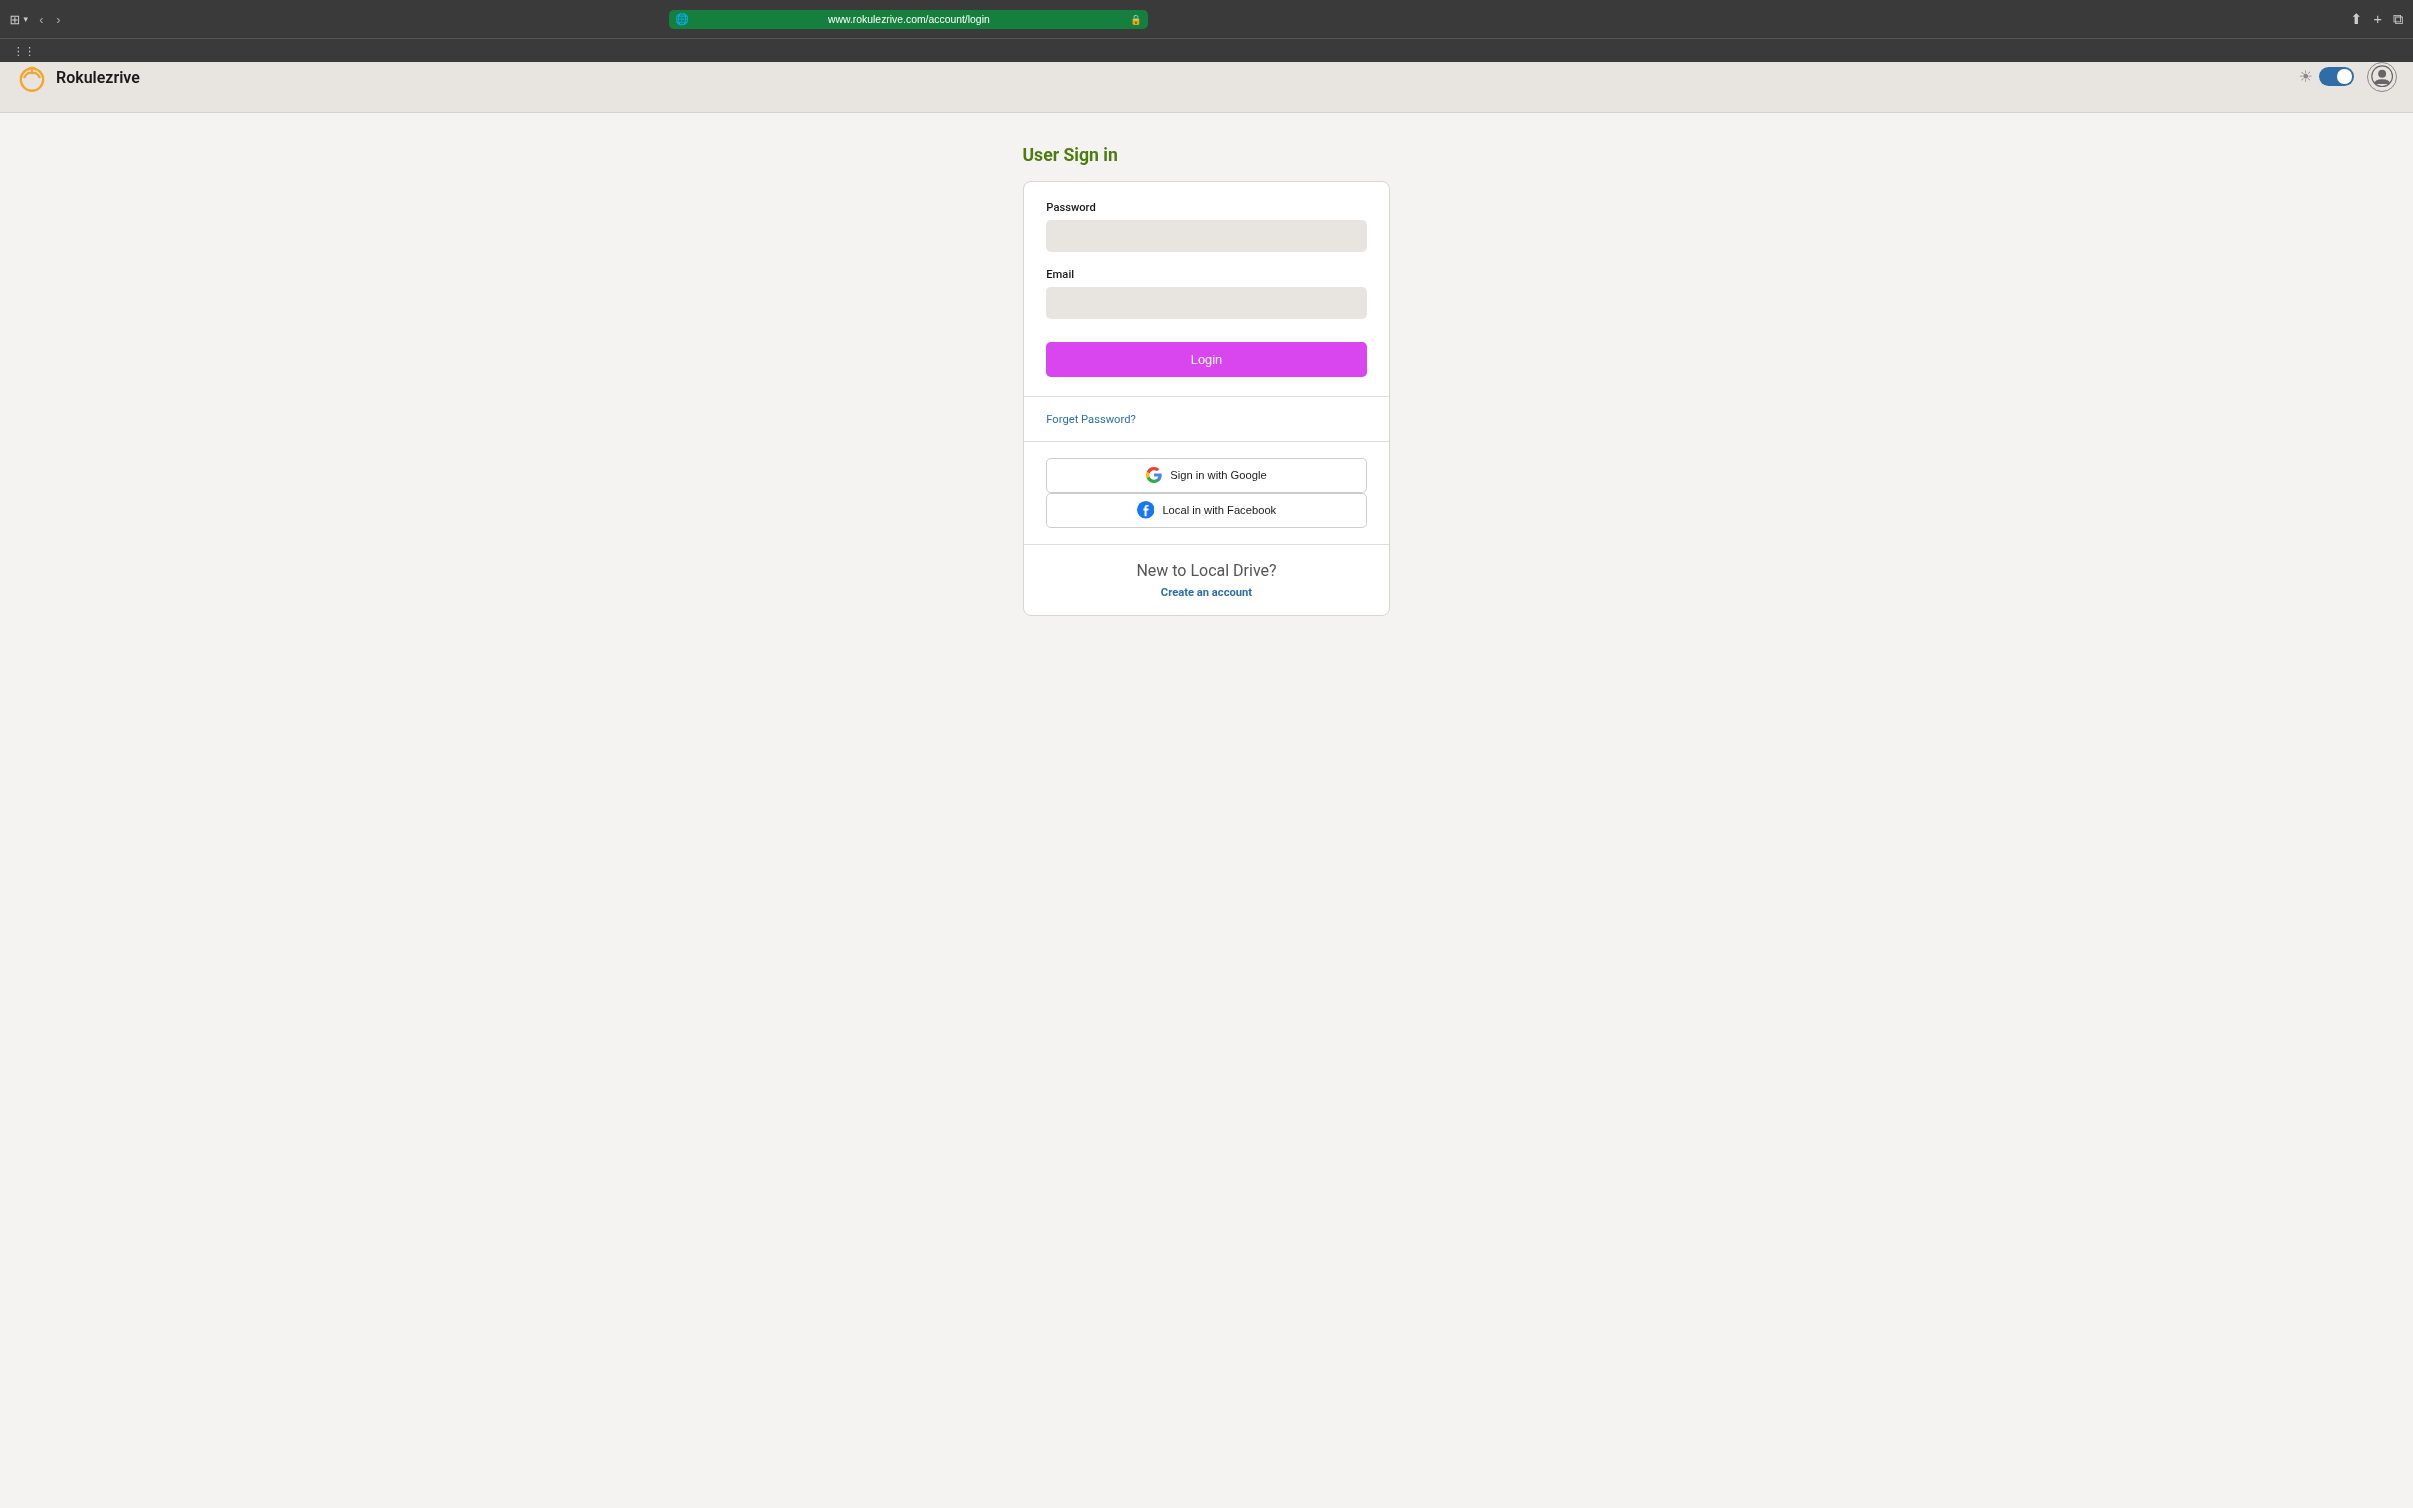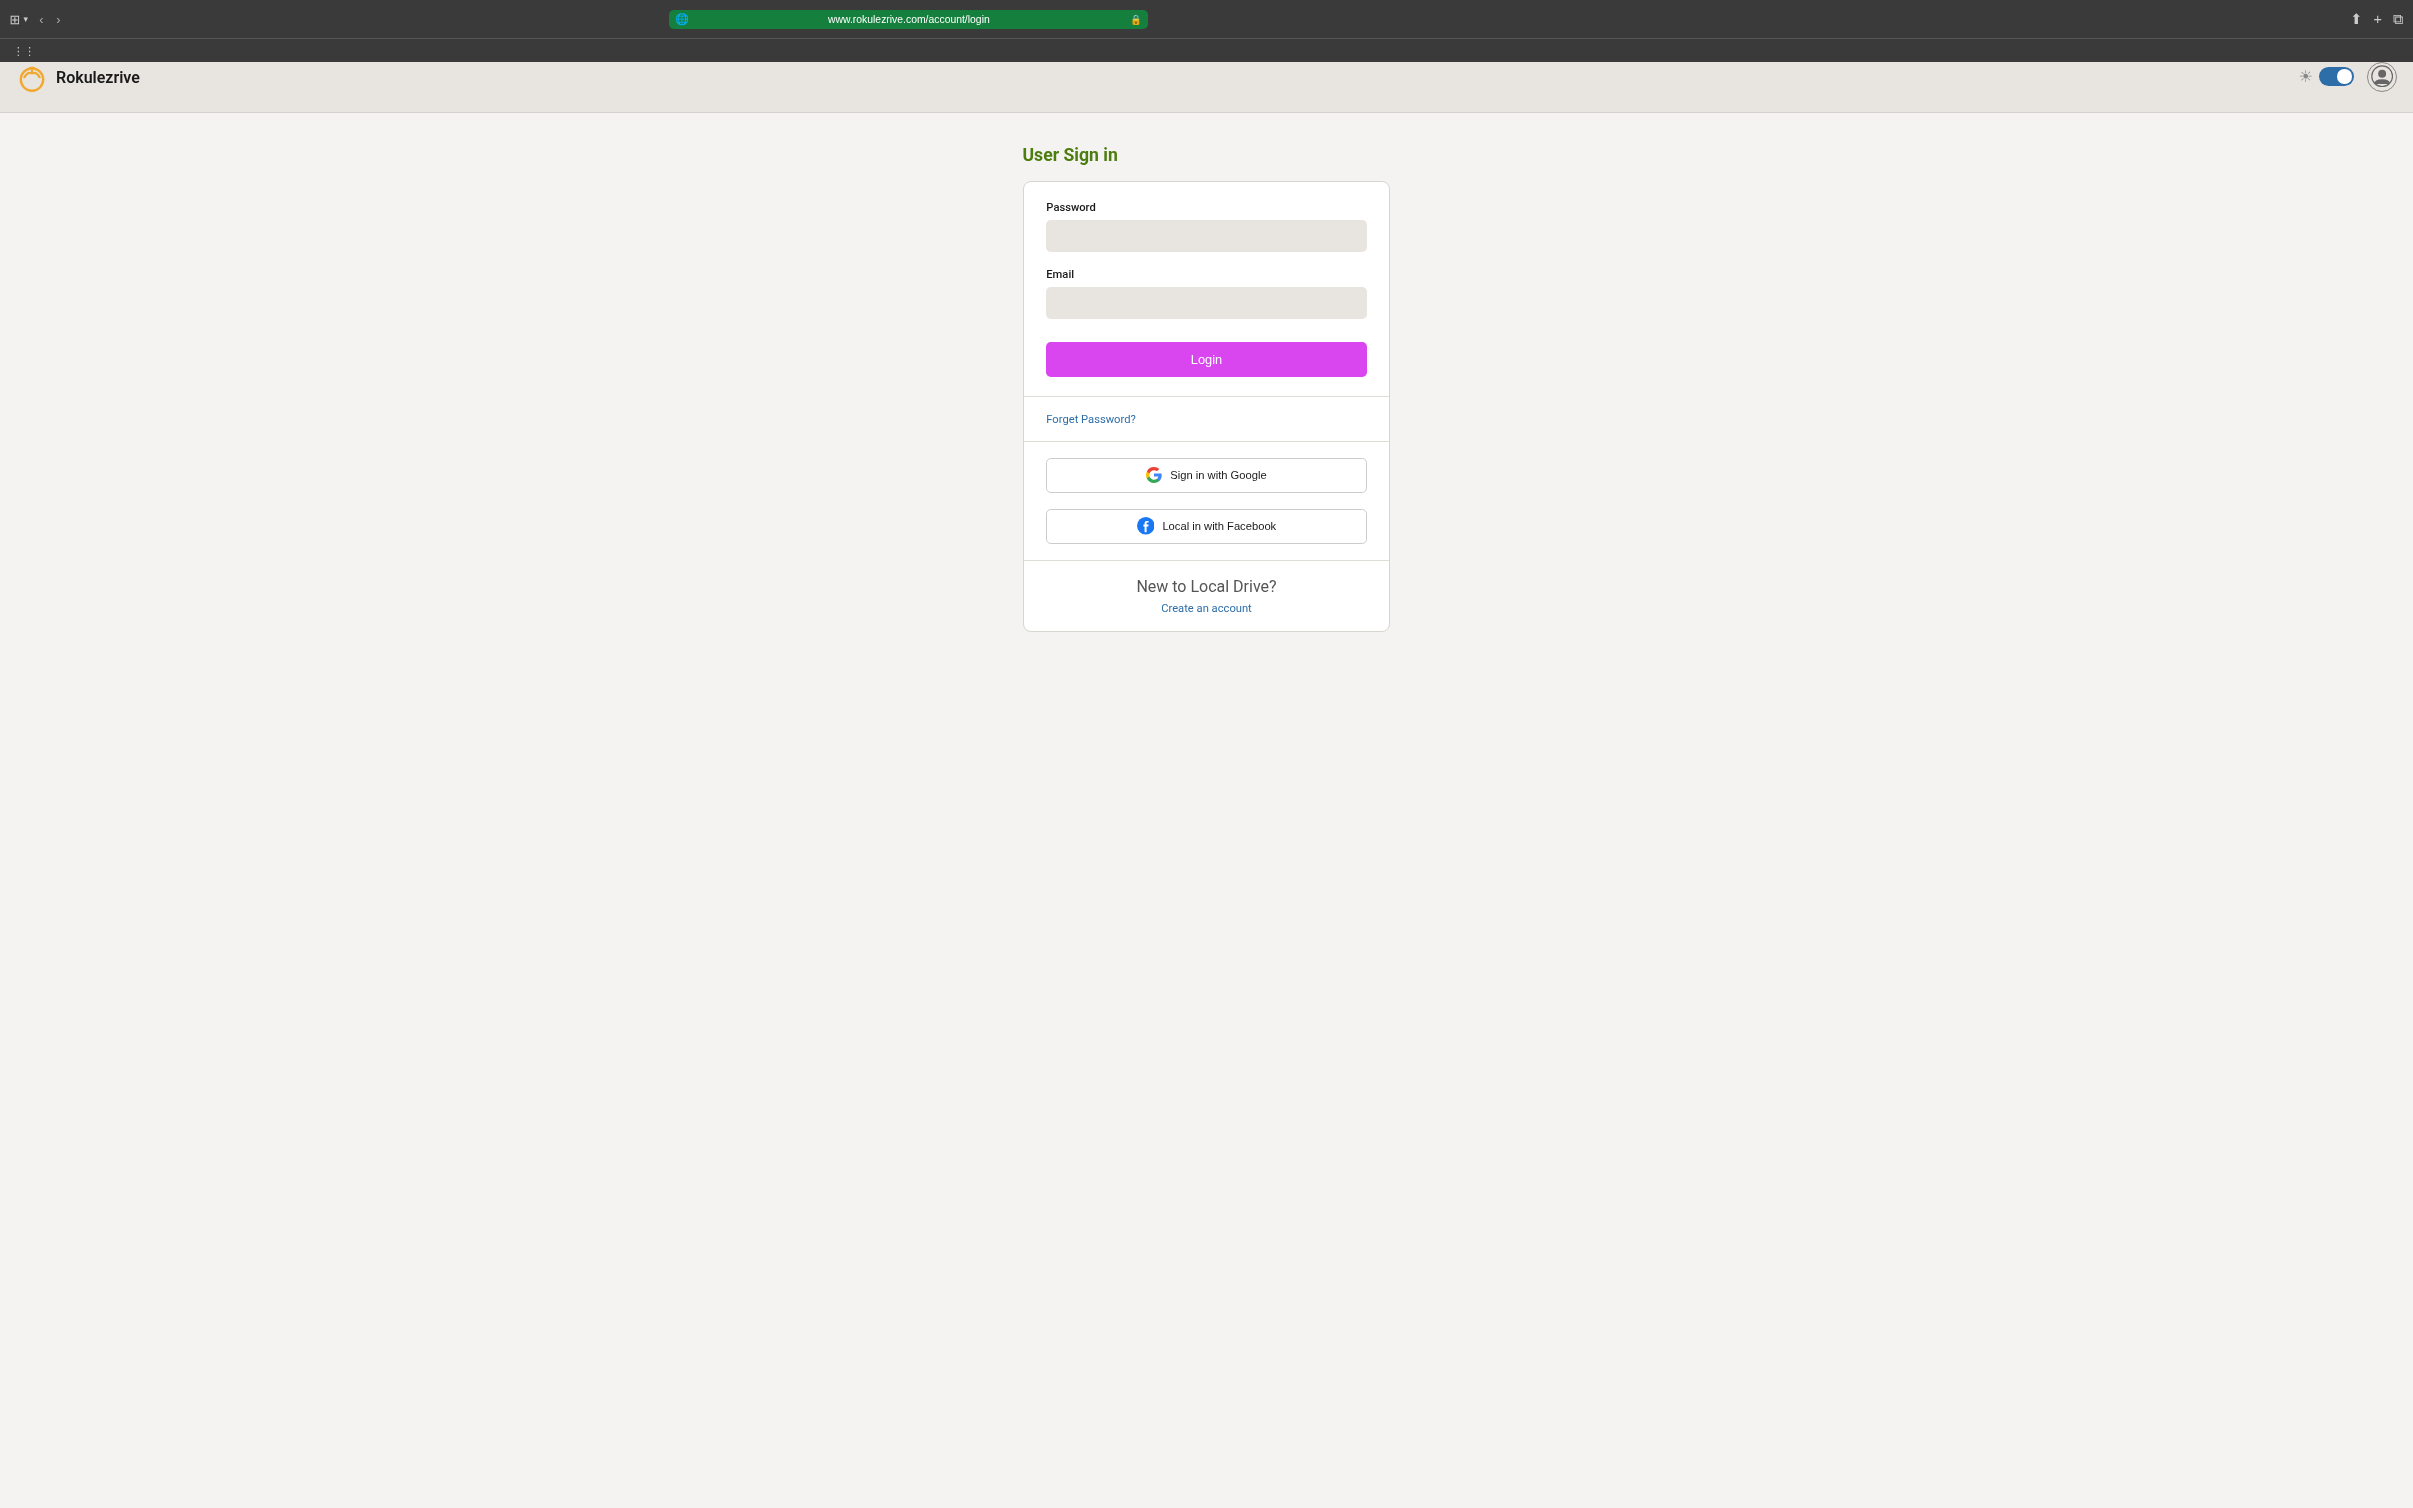--- a/index.html
+++ b/index.html
@@ -284,21 +284,21 @@
       color: #2d6ea8;
       text-decoration: none;
       font-size: 11.2px;
     }
 
     .social-section {
       padding: 16px 22.3px;
       border-bottom: 0.8px solid #e0ddd8;
       display: flex;
       flex-direction: column;
-      gap: 16px;
+      gap: 0;
     }
 
     .social-btn {
       width: 100%;
       height: 35px;
       background: #fff;
       border: 1.2px solid #ccc;
       border-radius: 4.8px;
       display: flex;
       align-items: center;
@@ -323,20 +323,21 @@
     .signup-text {
       font-size: 16px;
       color: #555;
       margin-bottom: 4.8px;
     }
 
     .signup-link {
       color: #2d6ea8;
       text-decoration: none;
       font-size: 11.2px;
+      font-weight: bold;
     }
   </style>
 </head>
 <body>
 
 <div class="browser-chrome">
   <div class="browser-controls">
     <div class="sidebar-toggle">
       <span>⊞</span>
       <span style="font-size:8.8px;">▾</span>

